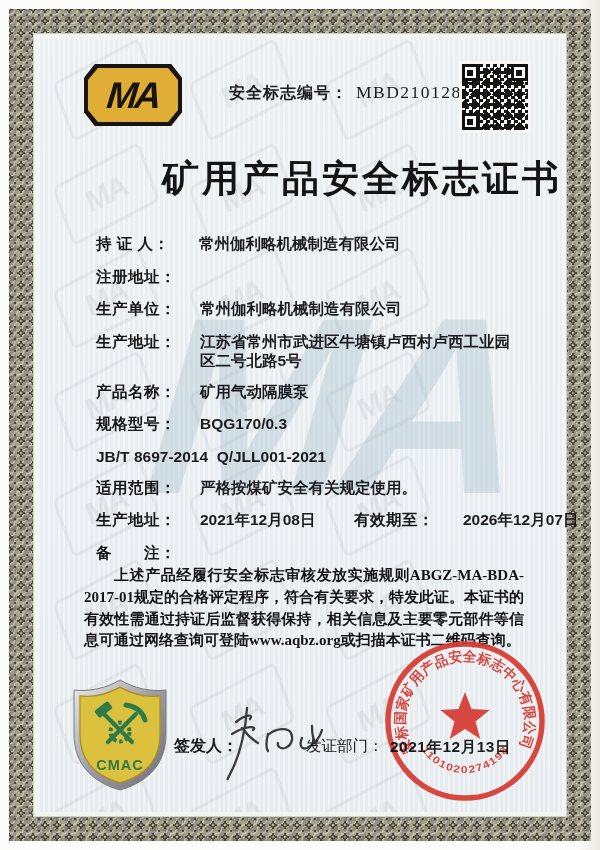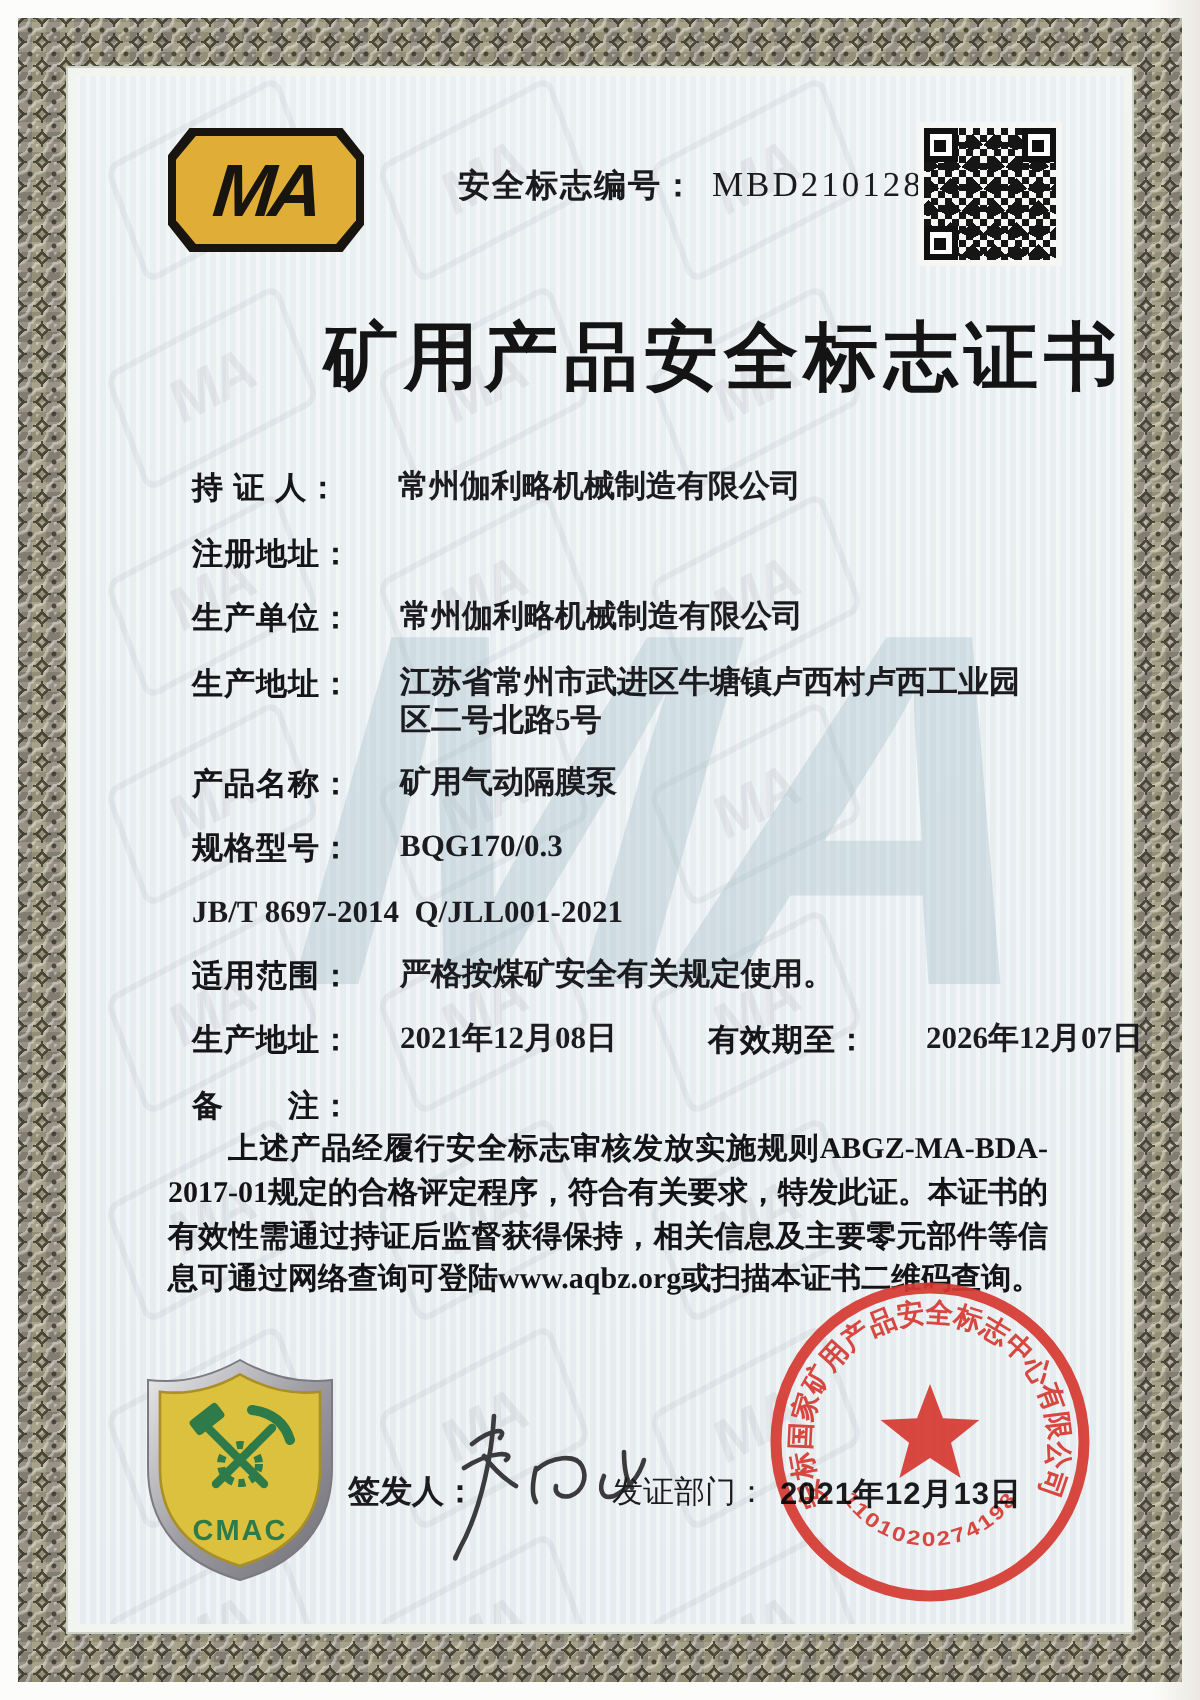--- a/index.html
+++ b/index.html
@@ -49,21 +49,21 @@
   .finder::after{content:"";position:absolute;inset:2.5px;background:#111;}
   .f-tl{left:0;top:0}.f-tr{right:0;top:0}.f-bl{left:0;bottom:0}
   
   .title{position:relative;z-index:1;margin-top:24px;text-align:right;
     font-size:37px;font-weight:900;letter-spacing:3px;color:#141414;
     font-family:"Liberation Sans",sans-serif;}
   
   .fields{position:relative;z-index:1;margin:30px 40px 0 58px;}
   .row{display:flex;align-items:flex-start;margin-bottom:11.5px;gap:24px;}
   .lbl{flex:0 0 auto;min-width:79px;font-weight:700;font-size:15.5px;letter-spacing:.5px;color:#161618;}
-  .val{flex:1;font-family:Liberation Serif, serif;font-weight:600;font-size:15.5px;
+  .val{flex:1;font-family:Liberation Sans, sans-serif;font-weight:600;font-size:15.5px;
     color:#1c1c20;white-space:pre-wrap;line-height:1.25;}
   .row.wide .lbl{min-width:174px;}
   .row.dates .val-issue{flex:0 0 auto;min-width:130px;}
   .row.dates .lbl-valid{min-width:85px;}
   .row.dates .val-valid{flex:0 0 auto;}
   
   .statement{position:absolute;z-index:1;left:46px;right:38px;top:512px;
     font-family:"Liberation Serif",serif;font-weight:700;font-size:15px;line-height:1.45;
     text-align:justify;text-indent:2em;color:#141416;}
   

